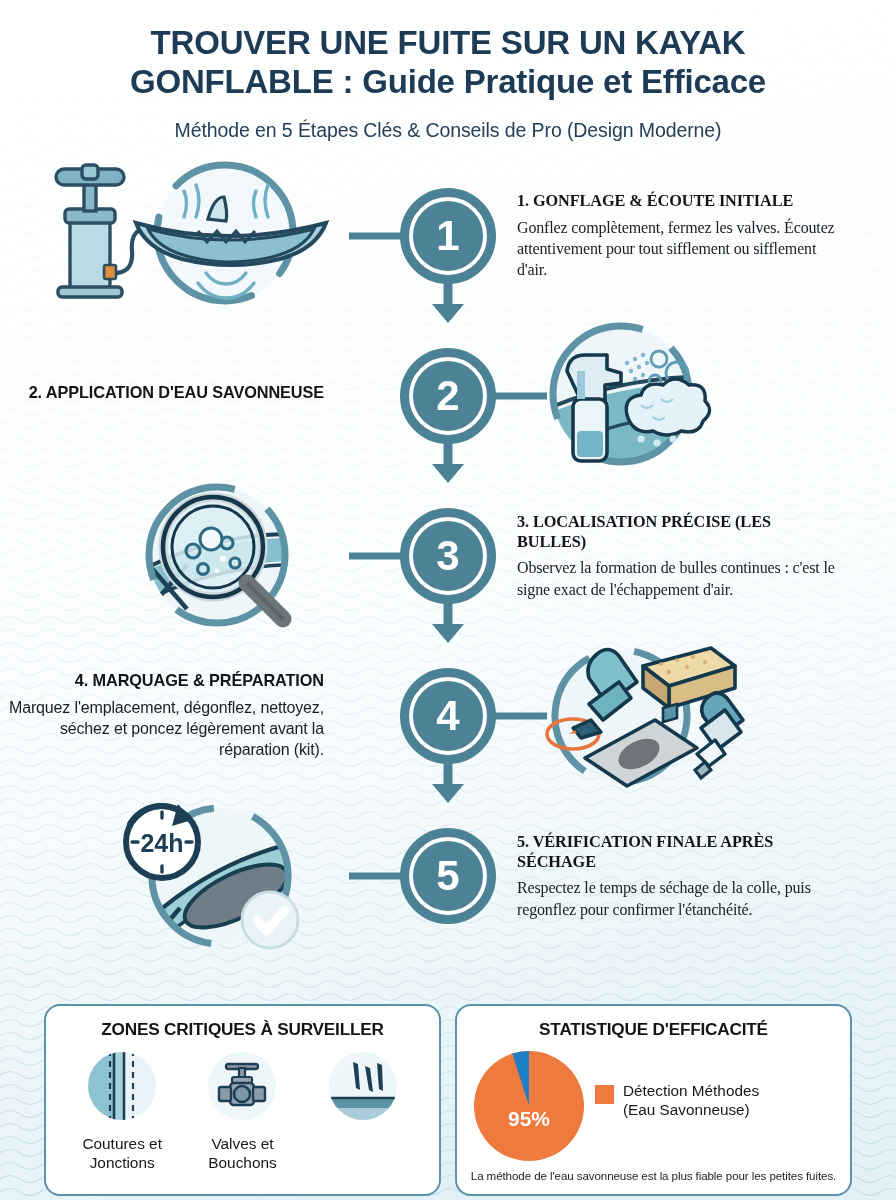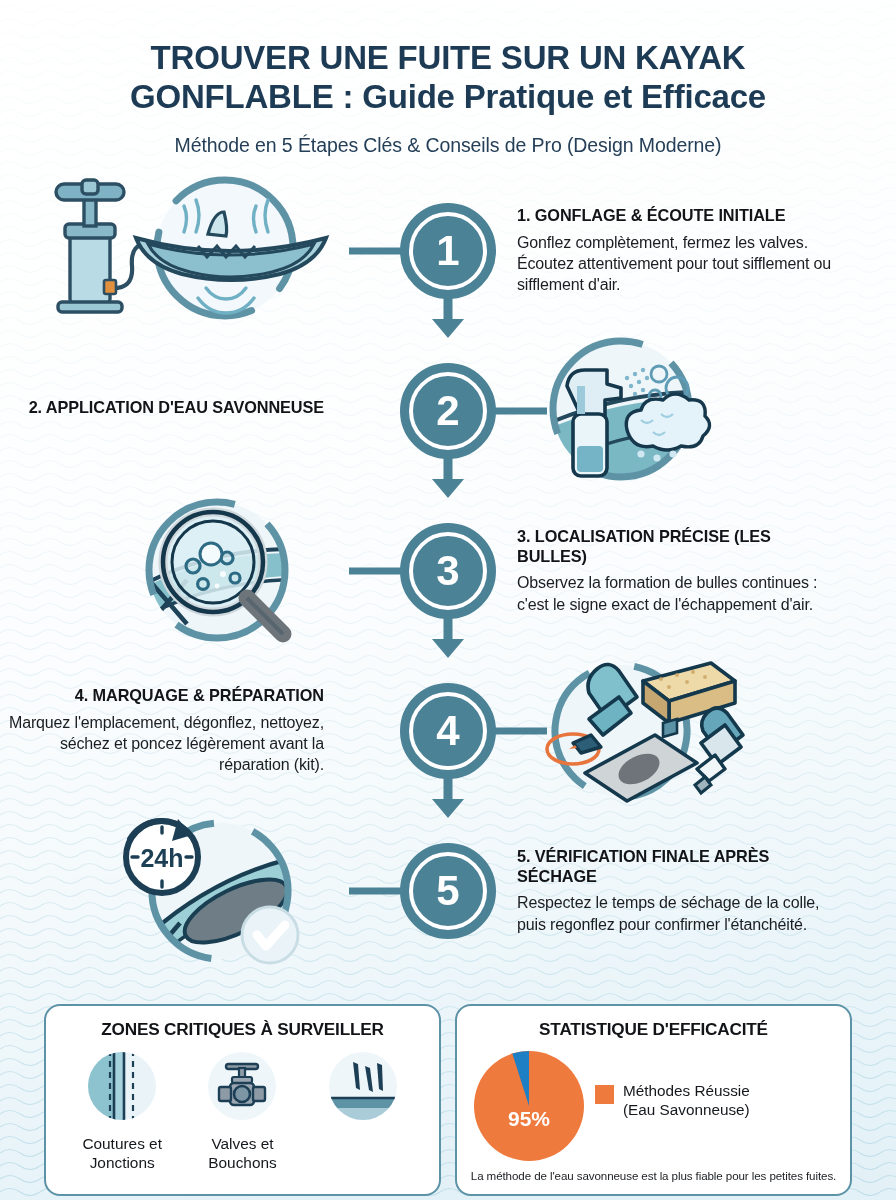--- a/index.html
+++ b/index.html
@@ -21,21 +21,21 @@
   }
 
   #page {
     position: relative;
     z-index: 2;
     width: 896px;
     height: 1200px;
   }
 
   
-  .header { padding: 39px 55px 0; text-align: center; }
+  .header { padding: 24px 55px 0; text-align: center; }
   .title {
     font-size: 33px;
     font-weight: bold;
     color: #1d3b55;
     line-height: 1.18;
     letter-spacing: -0.2px;
   }
   .title .t2 { font-size: 33px; }
   .subtitle {
     margin-top: 17px;
@@ -60,21 +60,21 @@
   .s4 { top: 480px; }
   .s5 { top: 640px; }
 
   .side {
     width: 385px;
     display: flex;
     align-items: center;
     height: 152px;
   }
   .side.left  { justify-content: flex-start; }
-  .side.right { justify-content: flex-start; }
+  .side.right { justify-content: flex-start; font-family: Liberation Serif, serif; }
 
   .hub {
     width: 126px;
     display: flex;
     align-items: center;
     justify-content: center;
     position: relative;
     height: 152px;
   }
 
@@ -587,21 +587,21 @@
           <svg width="112" height="112" viewBox="0 0 112 112">
             <circle cx="56" cy="56" r="55" fill="#ef7a3d"></circle>
             <path d="M56 56 L56 1 A55 55 0 0 0 39.3 3.6 Z" fill="#1f7fc4"></path>
           </svg>
           <div class="pie-label">95%</div>
         </div>
         <div class="legend">
           <div class="legend-row">
             <span class="swatch sw-orange"></span>
             <span class="legend-text">
-              <span>Méthodes Réussie</span><br>
+              <span>Détection Méthodes</span><br>
               <span>(Eau Savonneuse)</span>
             </span>
           </div>
         </div>
       </div>
       <div class="stat-note">La méthode de l'eau savonneuse est la plus fiable pour les petites fuites.</div>
     </div>
 
   </div>
 

